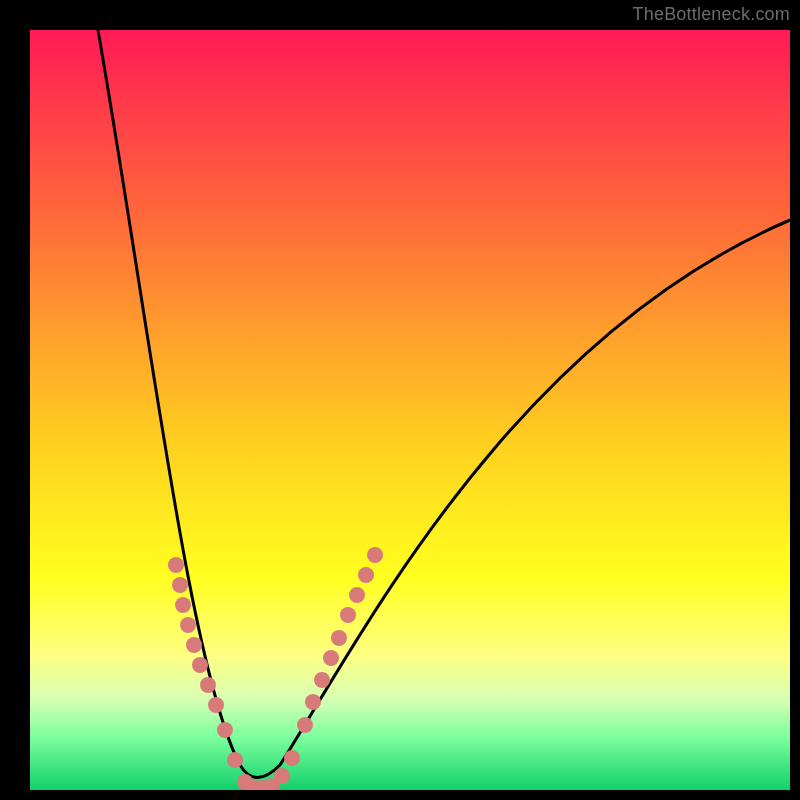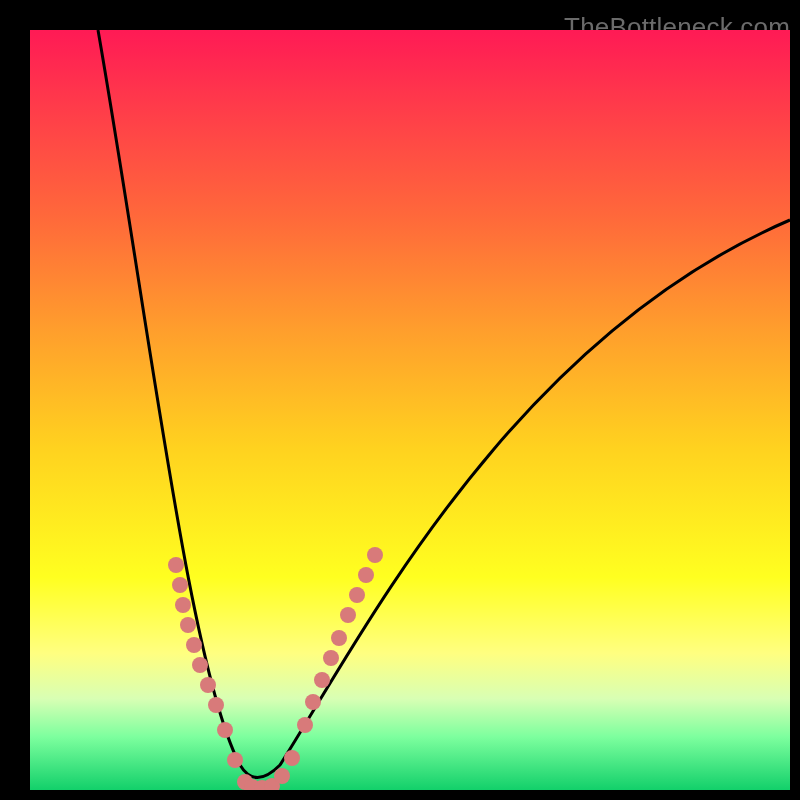--- a/index.html
+++ b/index.html
@@ -32,24 +32,24 @@
       #ffd21f 55%,
       #ffff20 72%,
       #ffff80 82%,
       #d8ffb4 88%,
       #7dff9e 93%,
       #12d06a 100%
     );
   }
   .watermark {
     position: absolute;
-    top: 12px;
+    top: 4px;
     right: 10px;
     color: #6b6b6b;
-    font-size: 26px;
+    font-size: 18px;
     letter-spacing: 0.2px;
   }
   svg.curve {
     position: absolute;
     inset: 0;
     width: 100%;
     height: 100%;
   }
 </style>
 </head>

